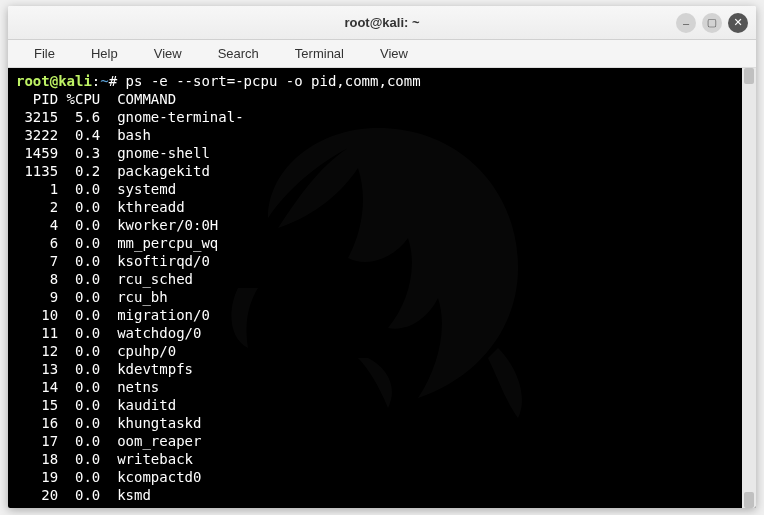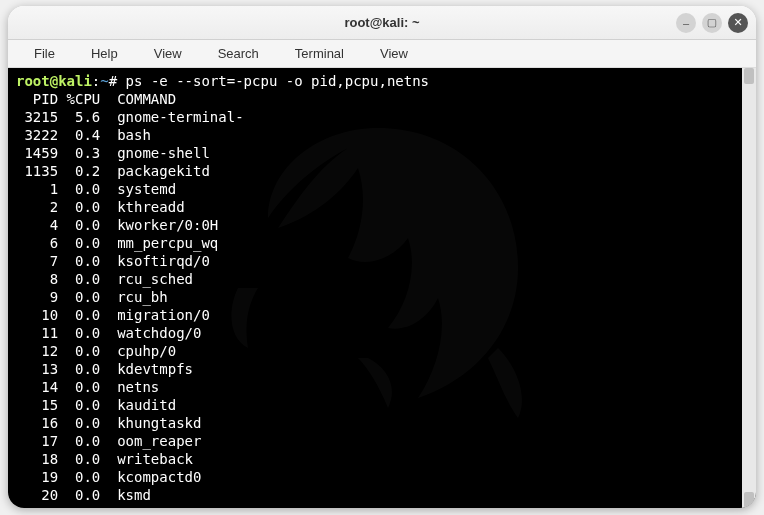--- a/index.html
+++ b/index.html
@@ -8,21 +8,21 @@
       height: 515px;
       font-family: sans-serif;
       background: #f0f0f0;
       overflow: hidden;
     }
     .window {
       width: 748px;
       height: 502px;
       margin: 6px auto 0;
       background: #fff;
-      border-radius: 16px;
+      border-radius: 2px;
       box-shadow: 0 2px 10px rgba(0,0,0,0.3);
       overflow: hidden;
       display: flex;
       flex-direction: column;
     }
     .titlebar {
       height: 34px;
       background: linear-gradient(#f7f7f7, #ededed);
       border-bottom: 1px solid #d0d0d0;
       display: flex;
@@ -135,21 +135,21 @@
     <span class="menu-item">View</span>
   </div>
 
   <div class="terminal">
 
     <svg class="dragon-bg" viewBox="0 0 200 200">
       <path fill="#2a2a2a" d="M100 20 C140 20 170 50 170 90 C170 120 150 145 120 155 C130 140 135 120 130 105 C125 115 115 122 105 120 C115 108 120 90 115 75 C108 85 95 90 85 85 C92 72 95 55 90 40 C80 55 65 65 50 70 C60 55 70 40 85 30 C70 38 55 50 45 65 C45 40 70 20 100 20 Z M140 95 C150 98 158 108 155 120 C150 110 143 105 135 103 Z M95 135 C105 140 110 150 105 160 C100 148 95 140 90 135 Z"></path>
       <path fill="#2a2a2a" d="M30 100 C25 110 25 125 35 130 C33 118 35 108 40 100 Z M160 130 C170 140 175 155 170 165 C163 155 160 145 155 135 Z"></path>
     </svg>
 
-    <div class="term-content"><span class="prompt-user">root@kali</span><span class="prompt-colon">:</span><span class="prompt-path">~</span><span class="prompt-hash"># </span><span class="prompt-cmd">ps -e --sort=-pcpu -o pid,pcpu,netns</span>
+    <div class="term-content"><span class="prompt-user">root@kali</span><span class="prompt-colon">:</span><span class="prompt-path">~</span><span class="prompt-hash"># </span><span class="prompt-cmd">ps -e --sort=-pcpu -o pid,comm,comm</span>
 <span class="header-row" id="header-row">  PID %CPU  COMMAND</span>
 <span id="proc-rows" class="proc-row"> 3215  5.6  gnome-terminal-
  3222  0.4  bash
  1459  0.3  gnome-shell
  1135  0.2  packagekitd
     1  0.0  systemd
     2  0.0  kthreadd
     4  0.0  kworker/0:0H
     6  0.0  mm_percpu_wq
     7  0.0  ksoftirqd/0

